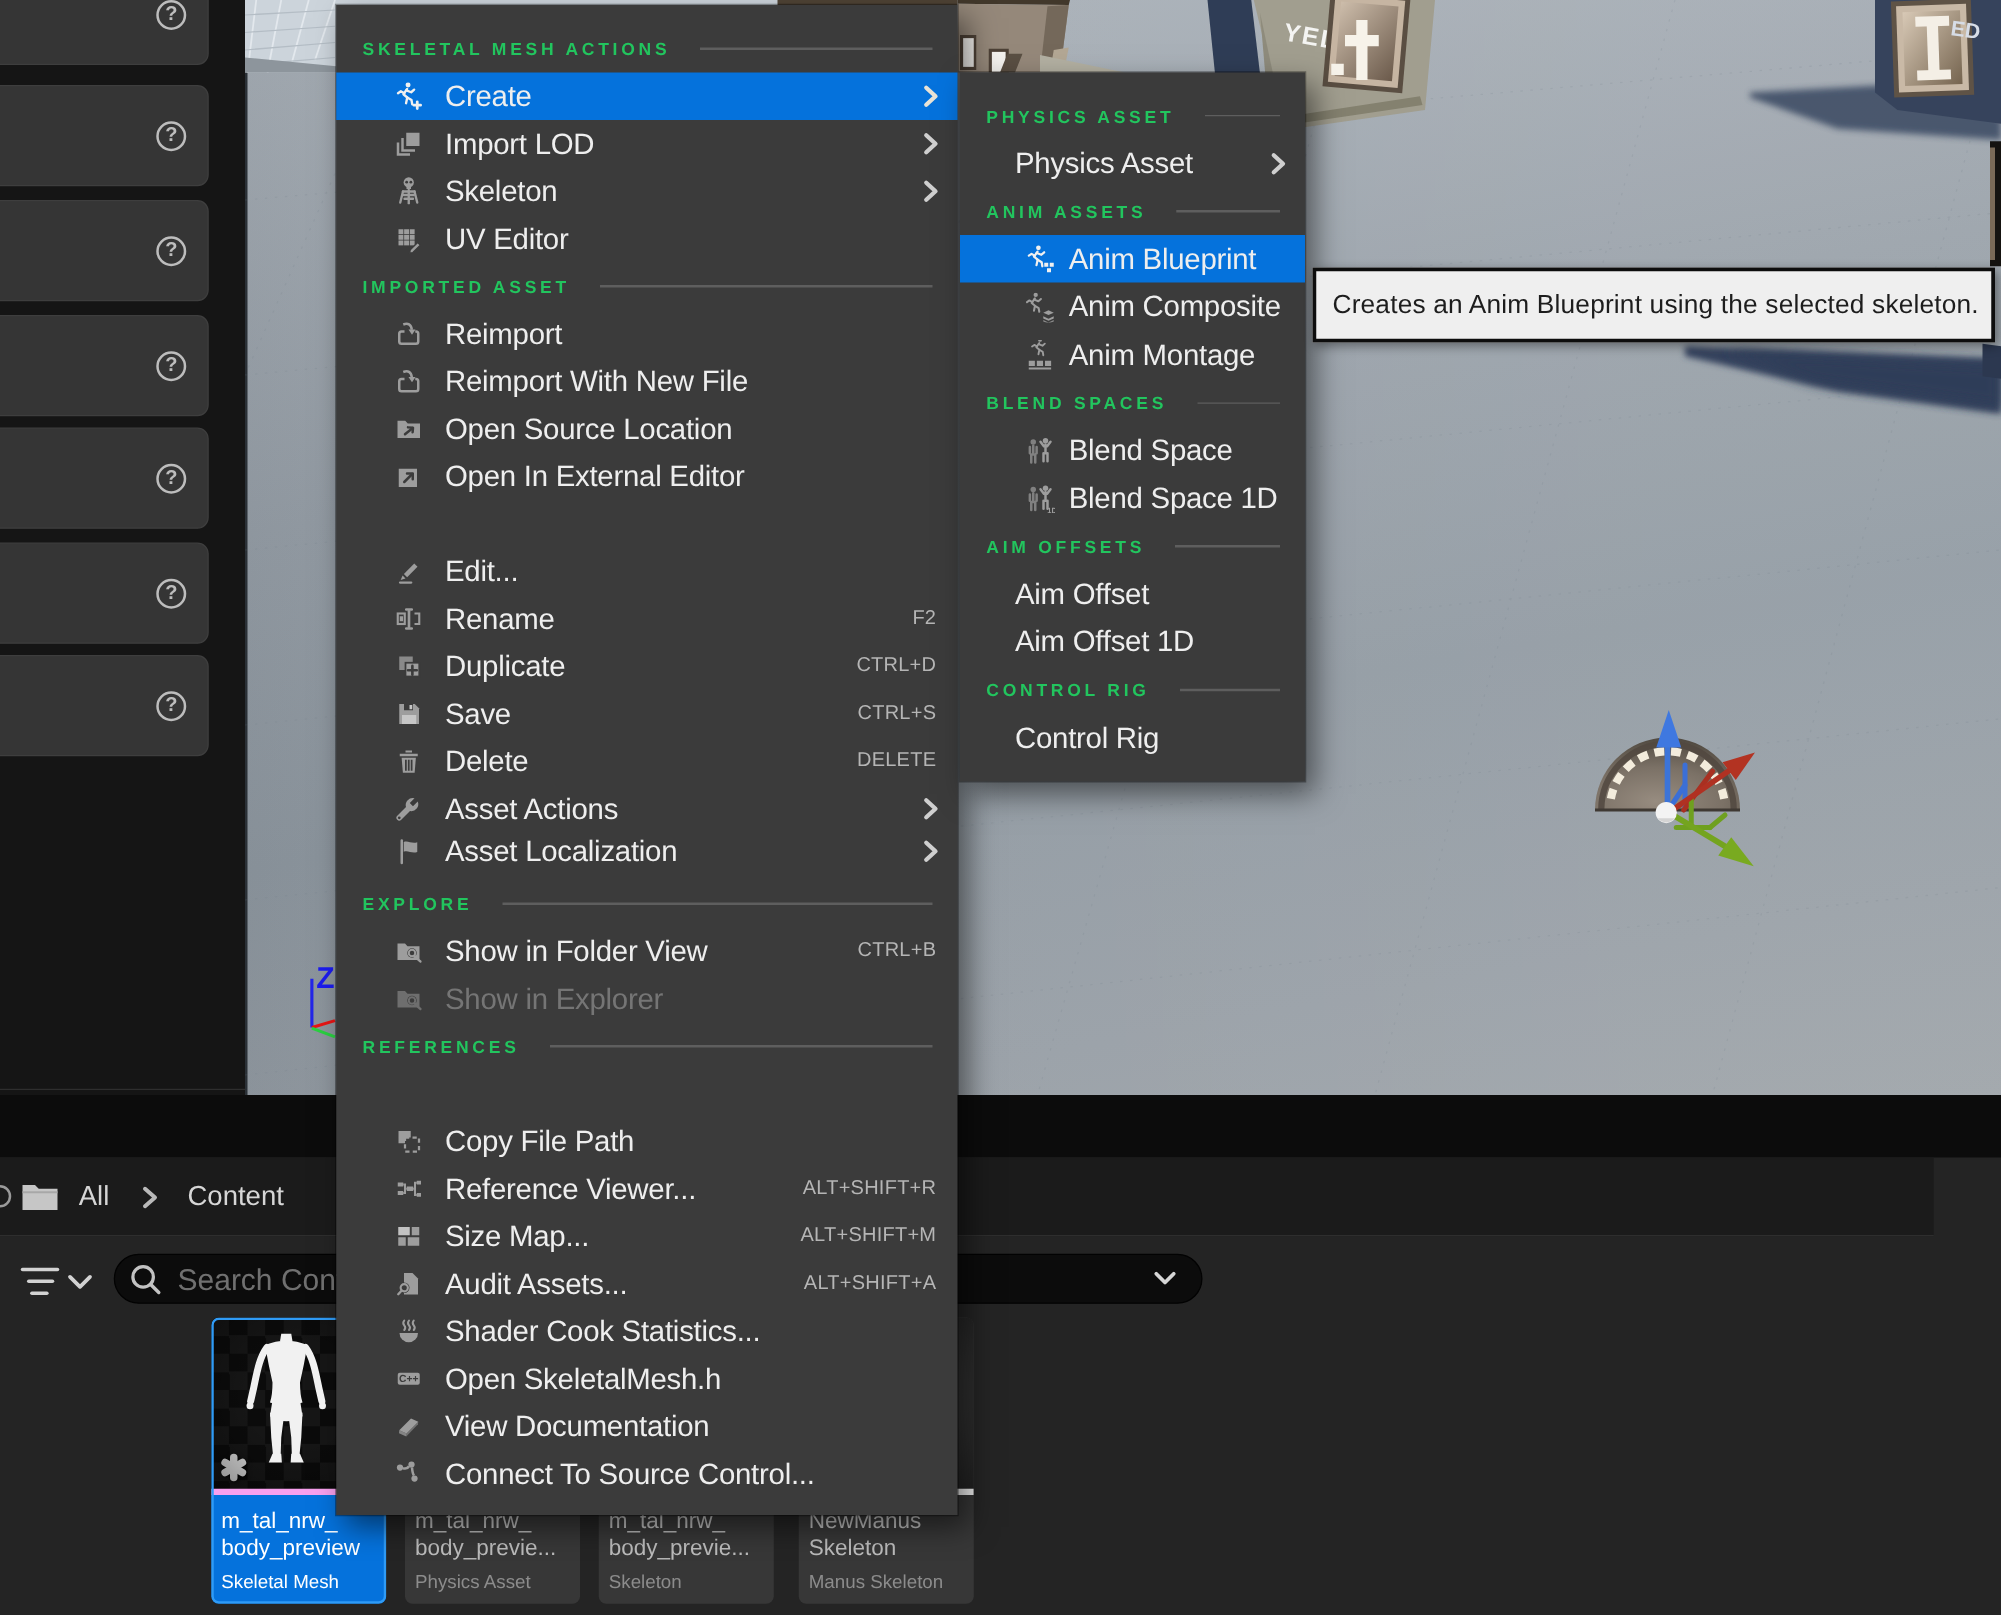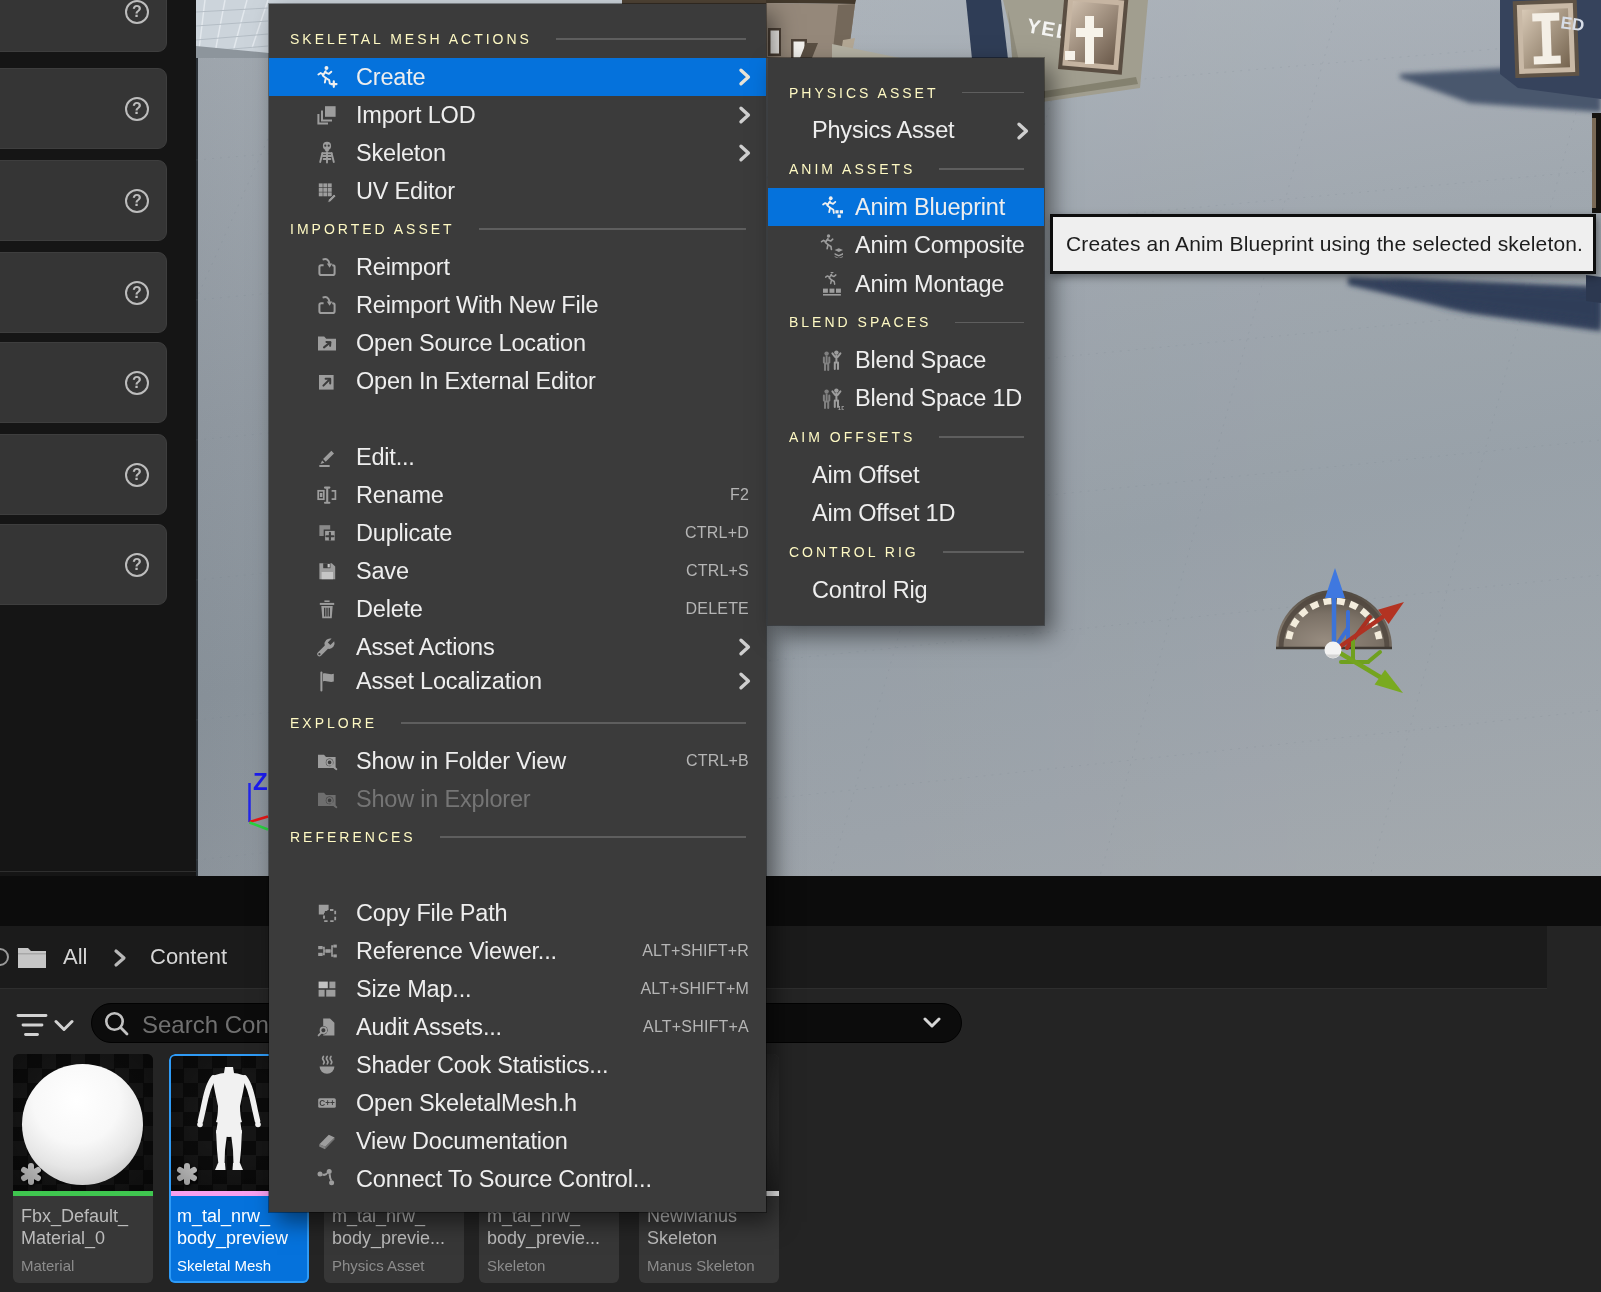--- a/index.html
+++ b/index.html
@@ -51,21 +51,21 @@
 .star { position:absolute; left:6px; bottom:5px; width:24px; height:24px;
   filter:drop-shadow(1px 1.5px 1.5px rgba(0,0,0,.8)); }
 .sphere { position:absolute; left:9px; top:10px; width:121px; height:121px; border-radius:50%; z-index:1;
   background:radial-gradient(circle at 45% 30%, #ffffff 0%, #f8f8f8 40%, #e6e6e6 63%, #c8c8c8 84%, #b2b2b2 100%); }
 
 
 .menu { position:absolute; background:#3b3b3b; box-shadow:0 0 0 1px rgba(0,0,0,.35), 8px 10px 22px rgba(0,0,0,.5); }
 #m1 { left:269px; top:4px; width:497px; height:1208px; }
 #m2 { left:768px; top:58px; width:276px; height:567px; }
 .mh { position:absolute; left:21px; right:20px; height:30px; display:flex; align-items:center; }
-.mh span { color:#fef9c3; font-size:14px; font-weight:normal; letter-spacing:3px; white-space:nowrap; }
+.mh span { color:#22c55e; font-size:14px; font-weight:bold; letter-spacing:3px; white-space:nowrap; }
 .mh i { flex:1; height:1.5px; background:#5e5e5e; margin-left:24px; }
 .mi,.dis { position:absolute; left:0; width:100%; height:38px; display:flex; align-items:center; }
 .mi .mlb { color:#eeeeee; font-size:23.5px; letter-spacing:-0.2px; white-space:nowrap; }
 .dis .mlb { color:#757575; }
 .sel { background:#0572dc; }
 .mic { width:24px; height:24px; margin-right:17px; flex:none; }
 #m1 .mic { margin-left:46px; }
 .msh { margin-left:auto; margin-right:17px; color:#b5b5b5; font-size:16px; letter-spacing:0.2px; }
 .mar { margin-left:auto; margin-right:15px; flex:none; }
 #m2 .mi { padding-left:44px; }
@@ -264,40 +264,20 @@
   <div class="pill">
     <svg width="28" height="28" viewBox="0 0 28 28" style="position:absolute;left:11px;top:6px">
       <circle cx="11.5" cy="11.5" r="8.2" fill="none" stroke="#c2c2c2" stroke-width="2.6"></circle>
       <path d="M17.6 17.6 L24 24" stroke="#c2c2c2" stroke-width="2.8" stroke-linecap="round"></path>
     </svg>
     <span class="ph">Search Content</span>
     <svg width="18" height="12" viewBox="0 0 18 12" style="position:absolute;right:20px;top:13px">
       <path d="M2 2 L9 9 L16 2" fill="none" stroke="#d6d6d6" stroke-width="3" stroke-linecap="round" stroke-linejoin="round"></path>
     </svg>
   </div>
-  <div class="tile" style="left:13px">
-<div class="thumb">
-          <div class="sphere"></div>
-          <span class="star">
-            <svg width="24" height="24" viewBox="0 0 24 24" style="display:block">
-              <g fill="#d9d9d9" transform="translate(12,12)">
-                <rect x="-3" y="-11" width="6" height="22" rx="3"></rect>
-                <rect x="-3" y="-11" width="6" height="22" rx="3" transform="rotate(60)"></rect>
-                <rect x="-3" y="-11" width="6" height="22" rx="3" transform="rotate(120)"></rect>
-              </g>
-            </svg>
-          </span>
-        </div>
-<div class="bar" style="background:#3fc64f"></div>
-<div class="tname">
-          <div class="l1">Fbx_Default_</div>
-          <div class="l1">Material_0</div>
-          <div class="l2">Material</div>
-        </div>
-</div>
       <div class="tile tsel" style="left:169px">
 <div class="thumb">
           <svg width="100" height="110" viewBox="0 0 100 110" style="position:absolute;left:10px;top:12px;z-index:1">
 <g fill="#f1f1f1">
 <path d="M46 1 L54 1 L55 7 L45 7 Z"></path>
 <path d="M33 10 Q50 3 67 10 L64 26 L61 40 Q61 50 63 56 L56 58 L44 58 L37 56 Q39 50 39 40 L36 26 Z"></path>
 <path d="M39 54 L61 54 L63 67 Q57 71 50 71 Q43 71 37 67 Z"></path>
 <path d="M37 64 L48 68 L46 84 L45.5 99 L39.5 99 L38 84 Z"></path>
 <path d="M63 64 L52 68 L54 84 L54.5 99 L60.5 99 L62 84 Z"></path>
 <path d="M39 97 L46 97 L46.5 104 L36 104 Z"></path>

